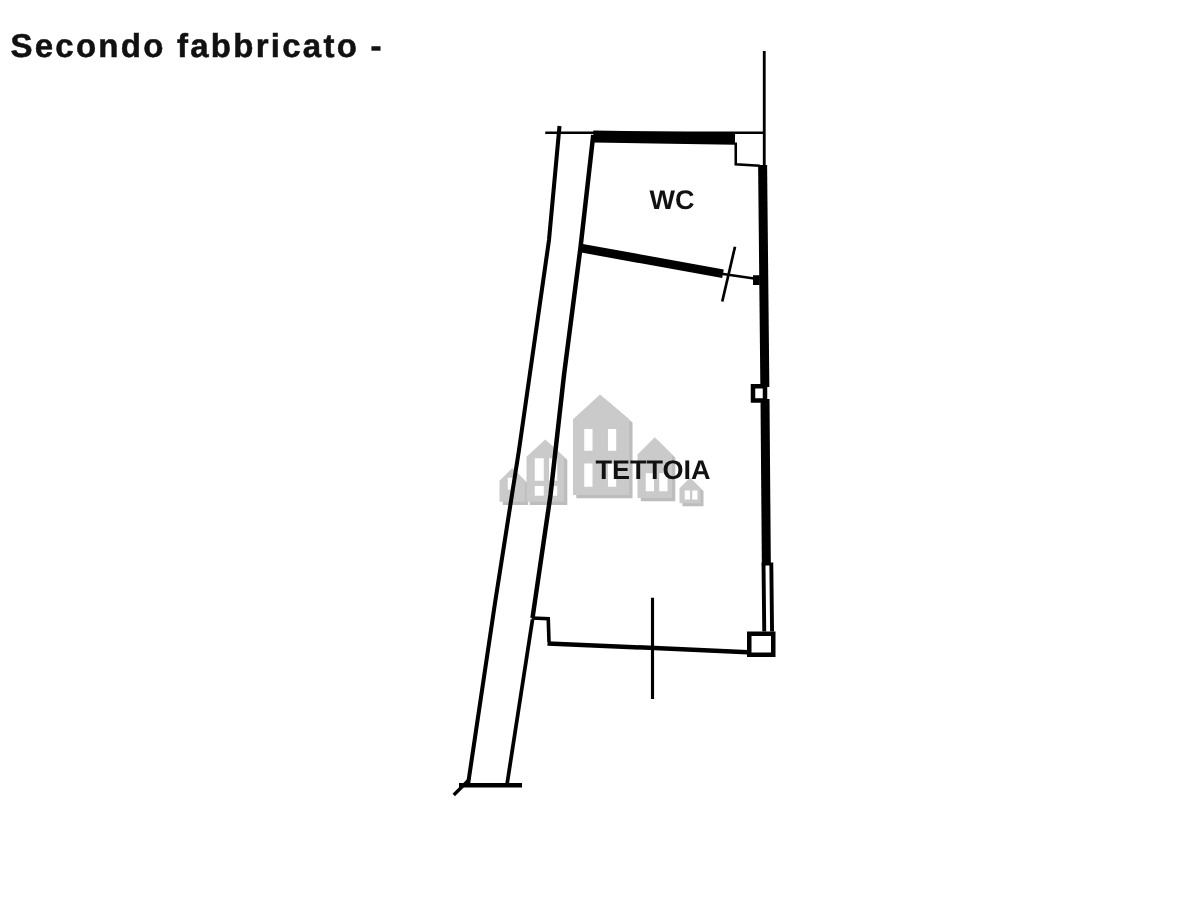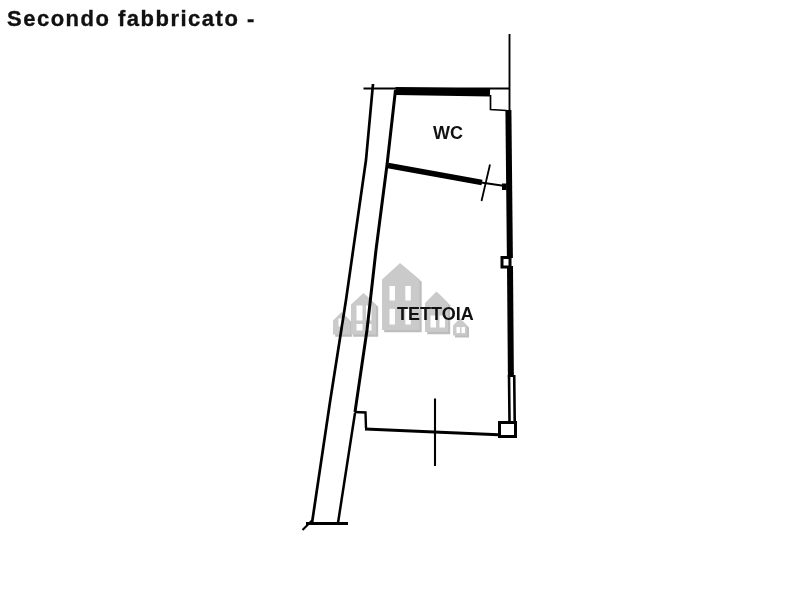--- a/index.html
+++ b/index.html
@@ -1,17 +1,17 @@
 <!DOCTYPE html>
 <html><head>
 <meta charset="utf-8">
 <style>
   html,body{margin:0;padding:0;background:#ffffff;width:800px;height:600px;overflow:hidden;-webkit-font-smoothing:antialiased;}
   text{-webkit-font-smoothing:antialiased;}
-  .title{position:absolute;left:7px;top:6px;-webkit-text-stroke:0.35px #111;font-family:"Liberation Sans",sans-serif;
+  .title{position:absolute;left:7px;top:18px;-webkit-text-stroke:0.35px #111;font-family:"Liberation Sans",sans-serif;
          font-weight:bold;font-size:22px;letter-spacing:1.5px;color:#111;text-align:center;}
 </style>
 </head>
 <body>
 
 <div class="title" style="will-change:transform">Secondo fabbricato -</div>
 
 <svg width="800" height="600" viewBox="0 0 800 600" xmlns="http://www.w3.org/2000/svg" style="position:absolute;left:0;top:0;will-change:transform" fill="none" stroke-linecap="butt">
 
   <g>

